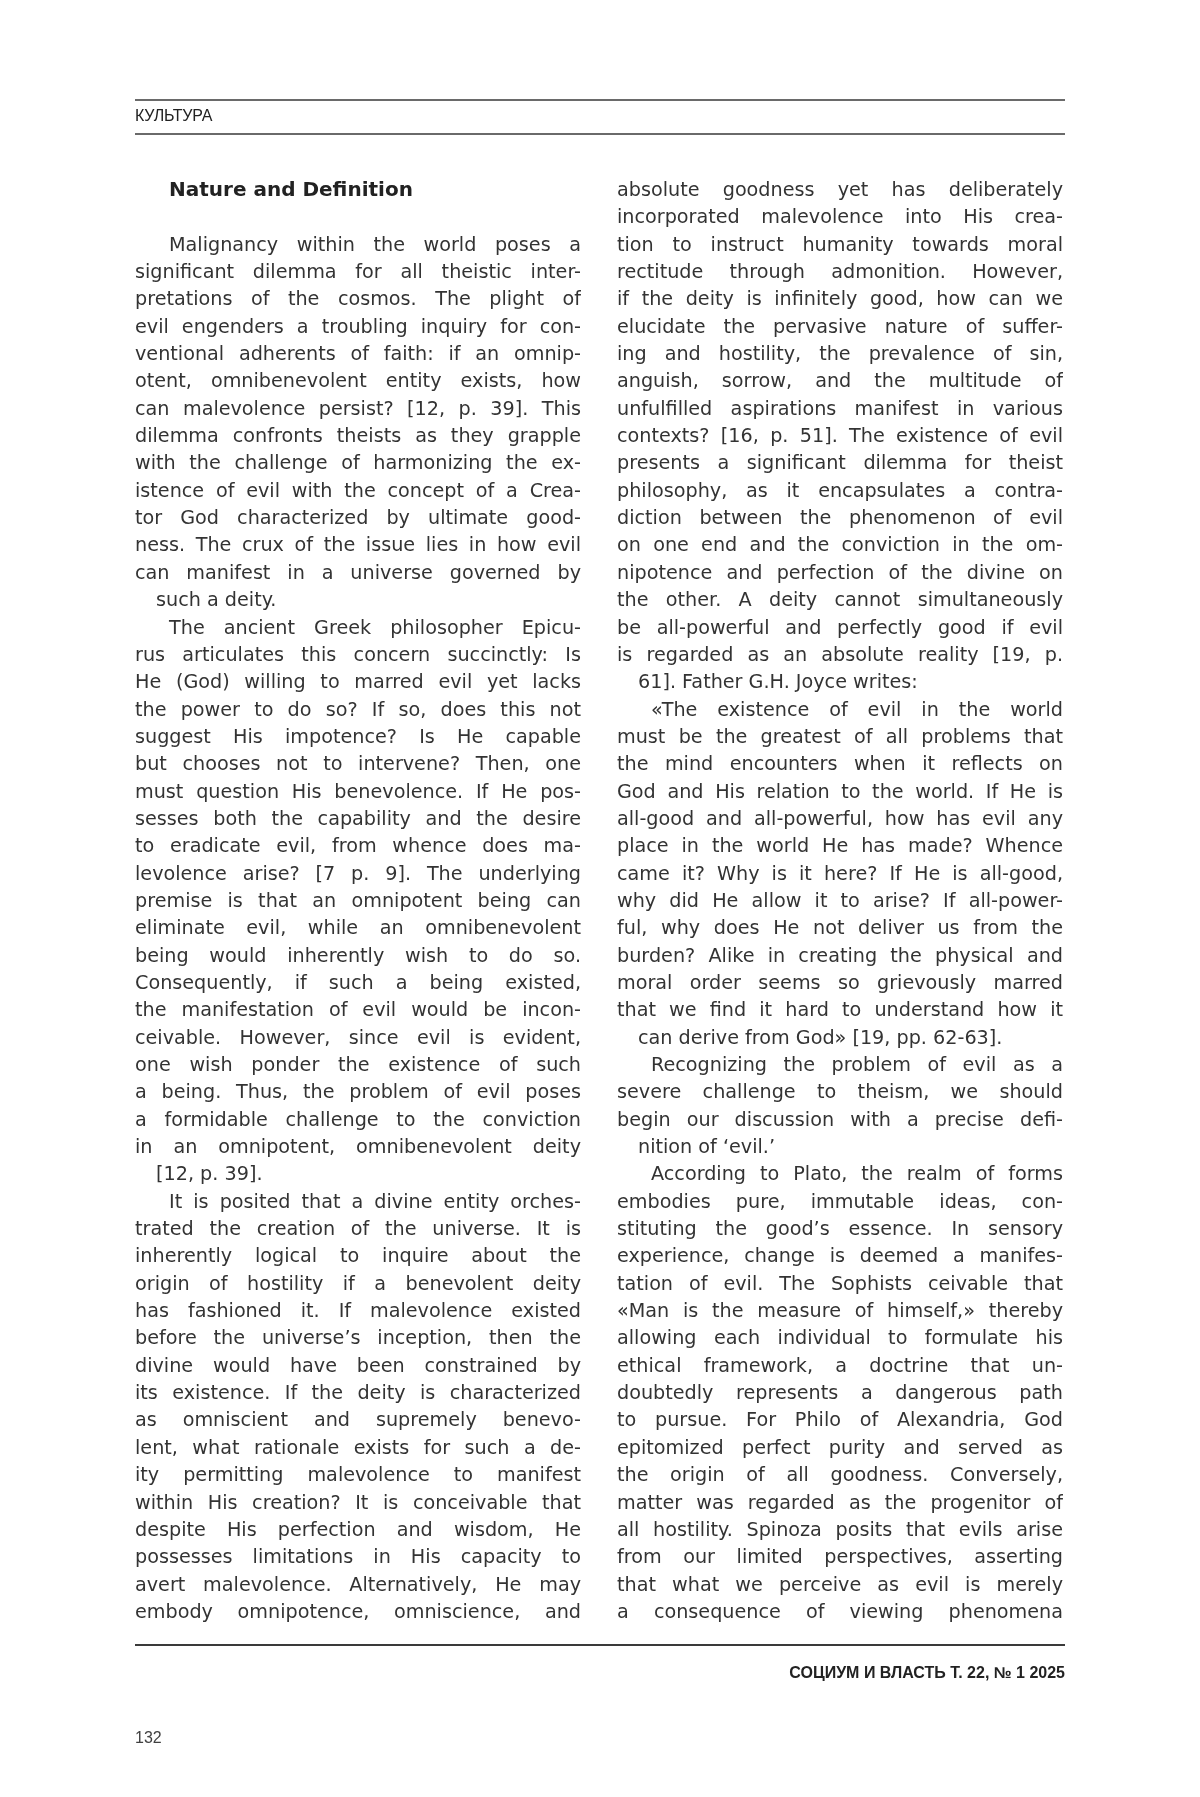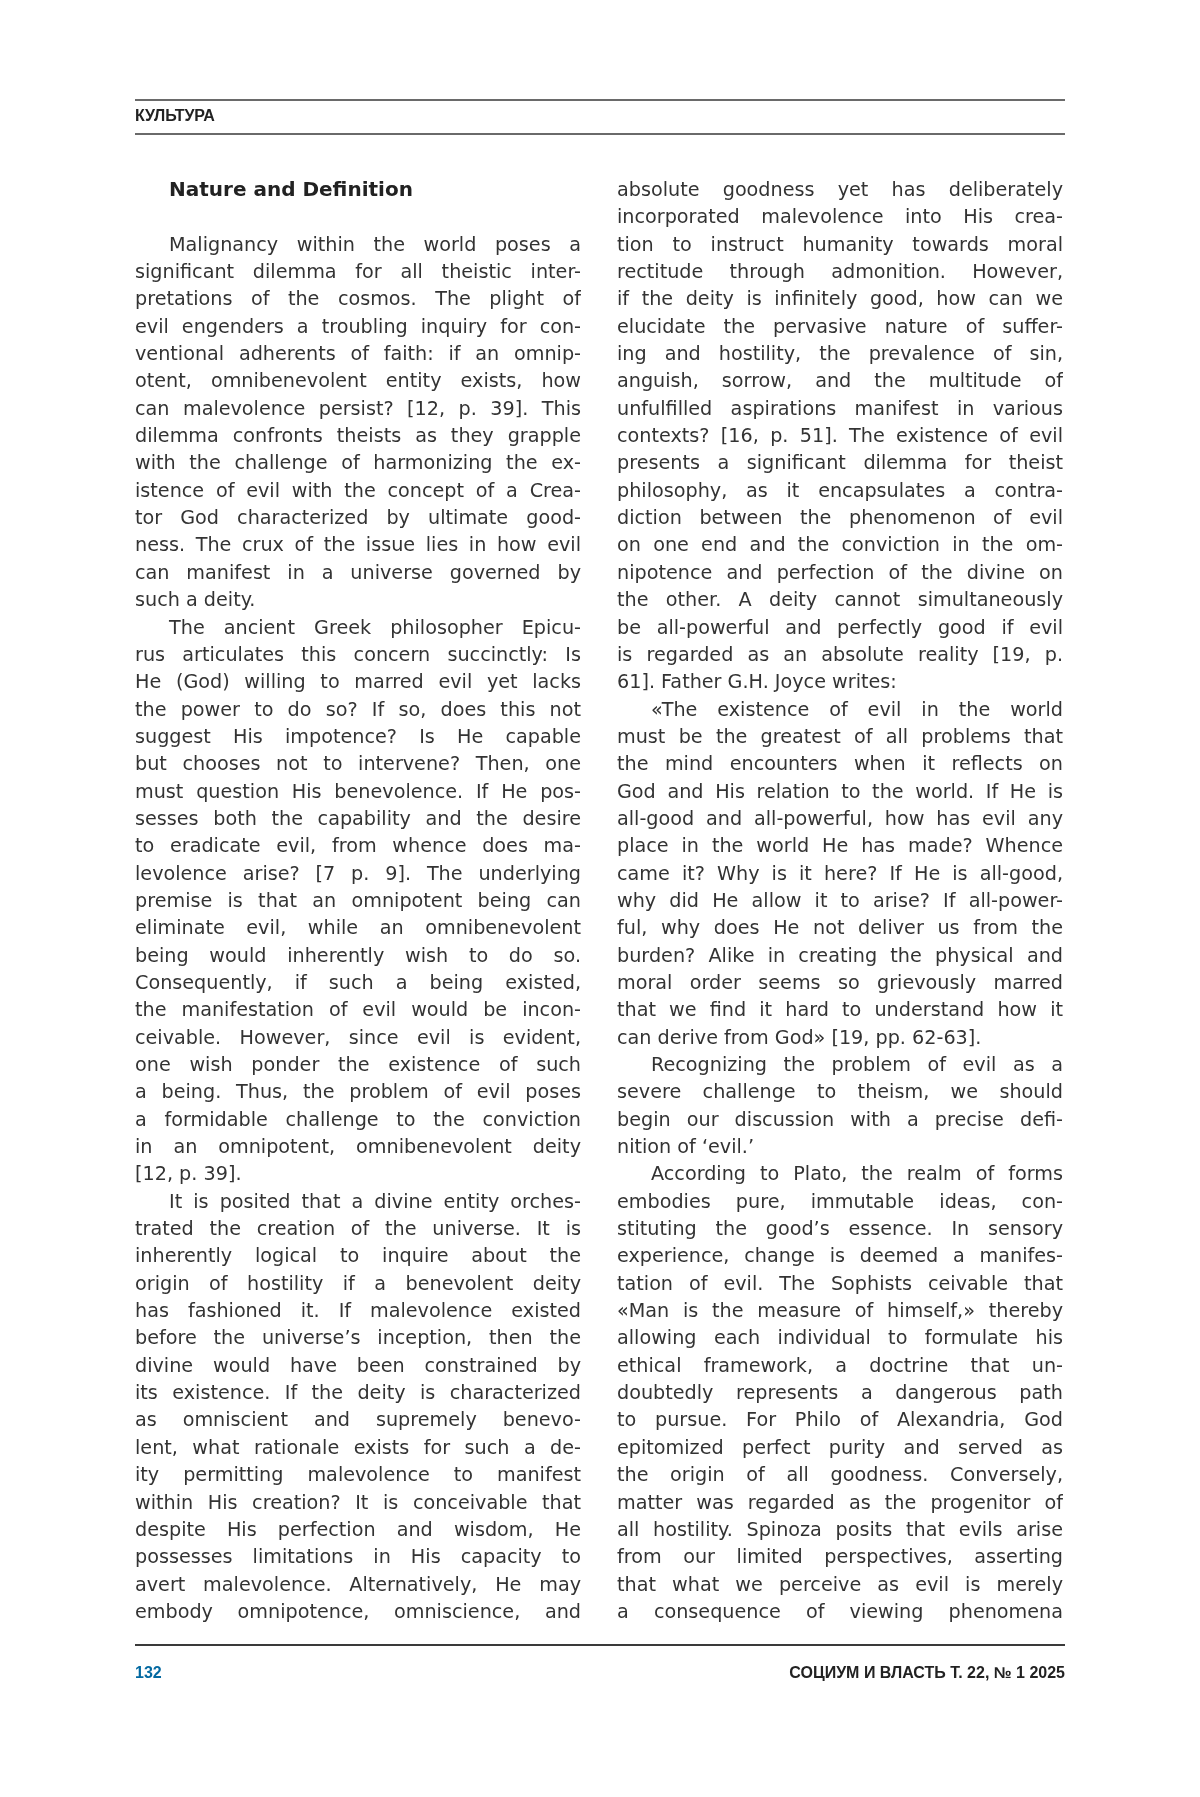--- a/index.html
+++ b/index.html
@@ -1,30 +1,30 @@
 <!DOCTYPE html>
 <html><head>
   <meta charset="utf-8">
   <style>
     html, body { margin: 0; padding: 0; background: #ffffff; }
     body { width: 1200px; height: 1797px; position: relative; overflow: hidden; }
     .rule { position: absolute; left: 135px; width: 930px; height: 0; border-top: 2px solid #6a6a6a; }
     .rule.top1 { top: 99px; }
     .rule.top2 { top: 133px; }
     .rule.bottom { top: 1644px; border-top: 2px solid #3a3a3a; }
-    .running-head { position: absolute; left: 135px; top: 107px; font-family: "Liberation Sans", sans-serif; font-weight: bold; font-size: 16px; color: #222; letter-spacing: -0.2px; }
-    .footer-left { position: absolute; left: 135px; top: 1664px; font-family: "Liberation Sans", sans-serif; font-weight: bold; font-size: 16px; color: #0369a1; }
+    .running-head { position: absolute; left: 135px; top: 107px; font-family: "Liberation Sans", sans-serif; font-weight: normal; font-size: 16px; color: #222; letter-spacing: -0.2px; }
+    .footer-left { position: absolute; left: 135px; top: 1729px; font-family: "Liberation Sans", sans-serif; font-weight: normal; font-size: 16px; color: #404040; }
     .footer-right { position: absolute; right: 135px; top: 1664px; font-family: Liberation Sans, sans-serif; font-weight: bold; font-size: 16px; color: #222; }
     .col { position: absolute; width: 446px; font-family: "DejaVu Sans", sans-serif; font-size: 19.2px; color: #333; }
     .col.left { left: 135px; top: 176px; }
     .col.right { left: 617px; top: 176px; }
     .heading { font-weight: bold; color: #222; font-size: 20px; padding-left: 34px; height: 27.35px; line-height: 27.35px; margin-bottom: 27.35px; white-space: nowrap; }
     .line { height: 27.35px; line-height: 27.35px; white-space: nowrap; text-align: justify; text-align-last: justify; overflow: hidden; }
     .line.indent { padding-left: 34px; }
-    .line.last { text-align-last: left; }
+    .line.last { text-align-last: left; margin-left: 21px; }
   </style>
 </head>
 <body>
 
 <div class="rule top1"></div>
 <div class="running-head">КУЛЬТУРА</div>
 <div class="rule top2"></div>
 
 <div class="col left">
   <div class="heading">Nature and Definition</div>

